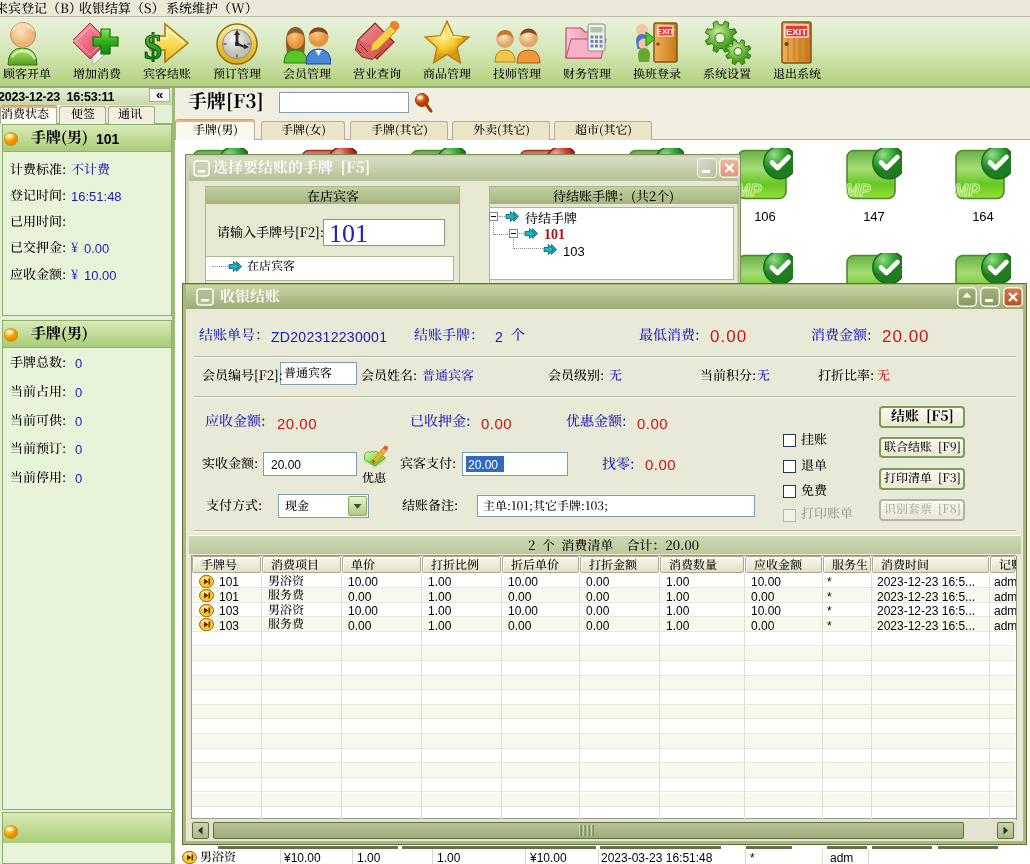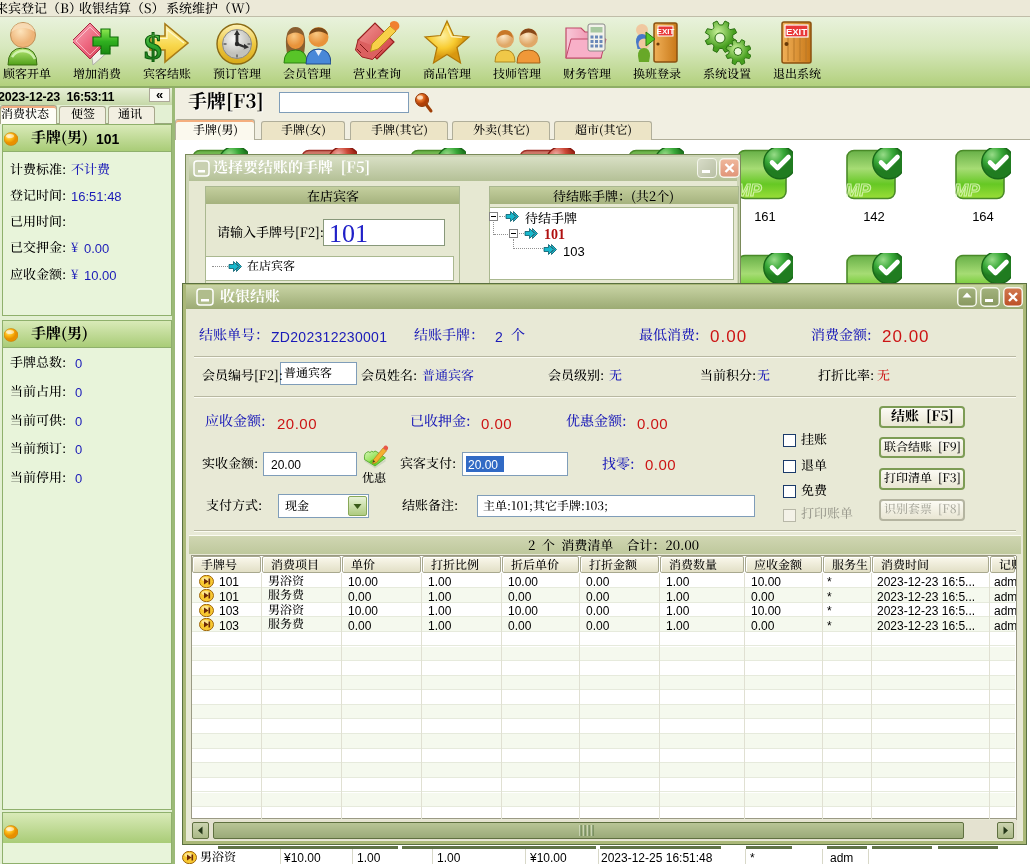--- a/index.html
+++ b/index.html
@@ -137,28 +137,28 @@
     <circle cx="43" cy="14.5" r="16.2" fill="url(#ccg)" stroke="#186818" stroke-width="1.4"></circle>
     <path d="M35 14.5 l5.5 5.5 l11 -11" stroke="#fff" stroke-width="4.6" fill="none" stroke-linecap="round" stroke-linejoin="round"></path>
   </svg>
 <div class="num" style="left:628px;top:209px;width:56px;text-align:center;font-size:13px">105</div>
 <svg class="ab" style="left:737px;top:148px" width="56" height="54">
     <rect x="1" y="2.5" width="48" height="48" rx="7" fill="url(#cfg)" stroke="#4a8a28" stroke-width="1.6"></rect>
     <text x="-1" y="48" font-family="Liberation Sans" font-weight="bold" font-size="17" font-style="italic" fill="none" stroke="#e8fcc8" stroke-width="1.2" opacity="0.75">MP</text>
     <circle cx="43" cy="14.5" r="16.2" fill="url(#ccg)" stroke="#186818" stroke-width="1.4"></circle>
     <path d="M35 14.5 l5.5 5.5 l11 -11" stroke="#fff" stroke-width="4.6" fill="none" stroke-linecap="round" stroke-linejoin="round"></path>
   </svg>
-<div class="num" style="left:737px;top:209px;width:56px;text-align:center;font-size:13px">161</div>
+<div class="num" style="left:737px;top:209px;width:56px;text-align:center;font-size:13px">106</div>
 <svg class="ab" style="left:846px;top:148px" width="56" height="54">
     <rect x="1" y="2.5" width="48" height="48" rx="7" fill="url(#cfg)" stroke="#4a8a28" stroke-width="1.6"></rect>
     <text x="-1" y="48" font-family="Liberation Sans" font-weight="bold" font-size="17" font-style="italic" fill="none" stroke="#e8fcc8" stroke-width="1.2" opacity="0.75">MP</text>
     <circle cx="43" cy="14.5" r="16.2" fill="url(#ccg)" stroke="#186818" stroke-width="1.4"></circle>
     <path d="M35 14.5 l5.5 5.5 l11 -11" stroke="#fff" stroke-width="4.6" fill="none" stroke-linecap="round" stroke-linejoin="round"></path>
   </svg>
-<div class="num" style="left:846px;top:209px;width:56px;text-align:center;font-size:13px">142</div>
+<div class="num" style="left:846px;top:209px;width:56px;text-align:center;font-size:13px">147</div>
 <svg class="ab" style="left:955px;top:148px" width="56" height="54">
     <rect x="1" y="2.5" width="48" height="48" rx="7" fill="url(#cfg)" stroke="#4a8a28" stroke-width="1.6"></rect>
     <text x="-1" y="48" font-family="Liberation Sans" font-weight="bold" font-size="17" font-style="italic" fill="none" stroke="#e8fcc8" stroke-width="1.2" opacity="0.75">MP</text>
     <circle cx="43" cy="14.5" r="16.2" fill="url(#ccg)" stroke="#186818" stroke-width="1.4"></circle>
     <path d="M35 14.5 l5.5 5.5 l11 -11" stroke="#fff" stroke-width="4.6" fill="none" stroke-linecap="round" stroke-linejoin="round"></path>
   </svg>
 <div class="num" style="left:955px;top:209px;width:56px;text-align:center;font-size:13px">164</div>
 <svg class="ab" style="left:192px;top:253px" width="56" height="54">
     <rect x="1" y="2.5" width="48" height="48" rx="7" fill="url(#cfg)" stroke="#4a8a28" stroke-width="1.6"></rect>
     <text x="-1" y="48" font-family="Liberation Sans" font-weight="bold" font-size="17" font-style="italic" fill="none" stroke="#e8fcc8" stroke-width="1.2" opacity="0.75">MP</text>
@@ -480,21 +480,21 @@
 <svg class="ab" style="left:182px;top:851px" width="15" height="13">
     <ellipse cx="7.5" cy="6.5" rx="7" ry="6.2" fill="#f8c830" stroke="#a06810"></ellipse>
     <ellipse cx="6.5" cy="4" rx="4" ry="2" fill="#fde898" opacity="0.9"></ellipse>
     <path d="M5 3.5 v6 l4.5 -3 z" fill="#6a2808"></path>
     <rect x="9.5" y="3.5" width="1.6" height="6" fill="#6a2808"></rect>
   </svg>
 <div class="num" style="left:284px;top:851px;font-size:12px">¥10.00</div>
 <div class="num" style="left:357px;top:851px;font-size:12px">1.00</div>
 <div class="num" style="left:437px;top:851px;font-size:12px">1.00</div>
 <div class="num" style="left:530px;top:851px;font-size:12px">¥10.00</div>
-<div class="num" style="left:601px;top:851px;font-size:12px">2023-12-25 16:51:48</div>
+<div class="num" style="left:601px;top:851px;font-size:12px">2023-03-23 16:51:48</div>
 <div class="num" style="left:750px;top:851px;font-size:12px">*</div>
 <div class="num" style="left:830px;top:851px;font-size:12px">adm</div>
 <svg class="ab" style="left:3px;top:19px" width="48" height="48">
     <defs>
       <linearGradient id="i0b" x1="0" y1="0" x2="0" y2="1">
         <stop offset="0%" stop-color="#b8e878"></stop>
         <stop offset="100%" stop-color="#50a018"></stop>
       </linearGradient>
       <radialGradient id="i0h" cx="40%" cy="35%">
         <stop offset="0%" stop-color="#fde4bc"></stop>

